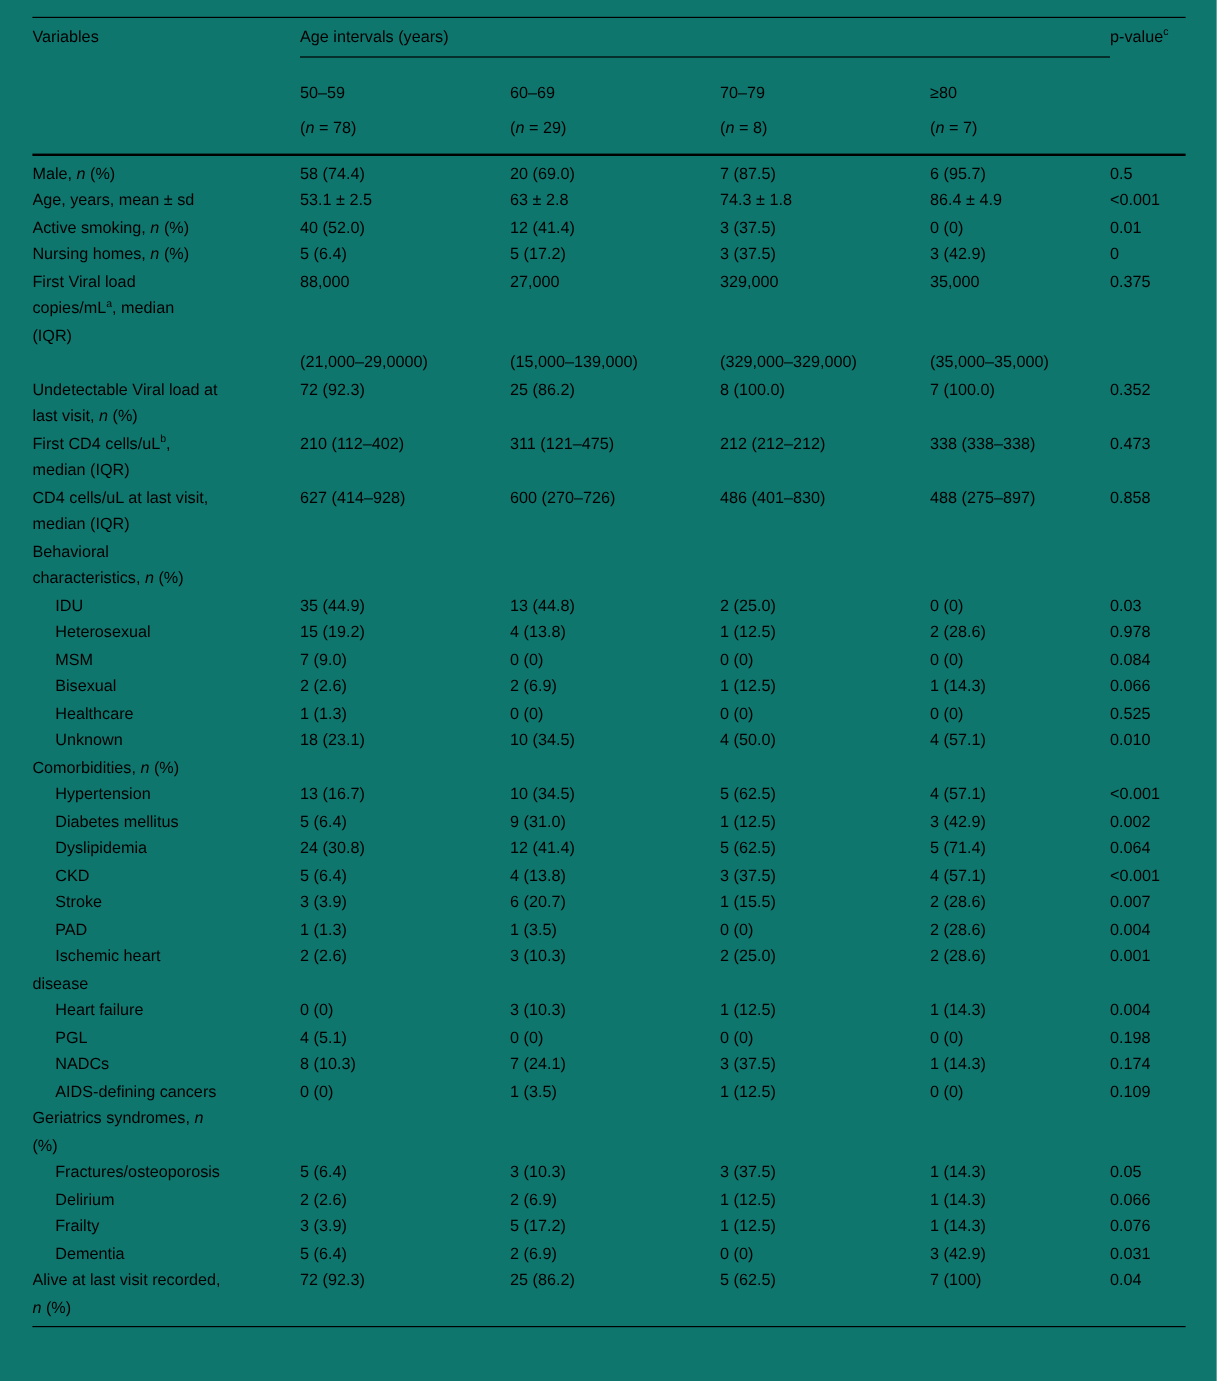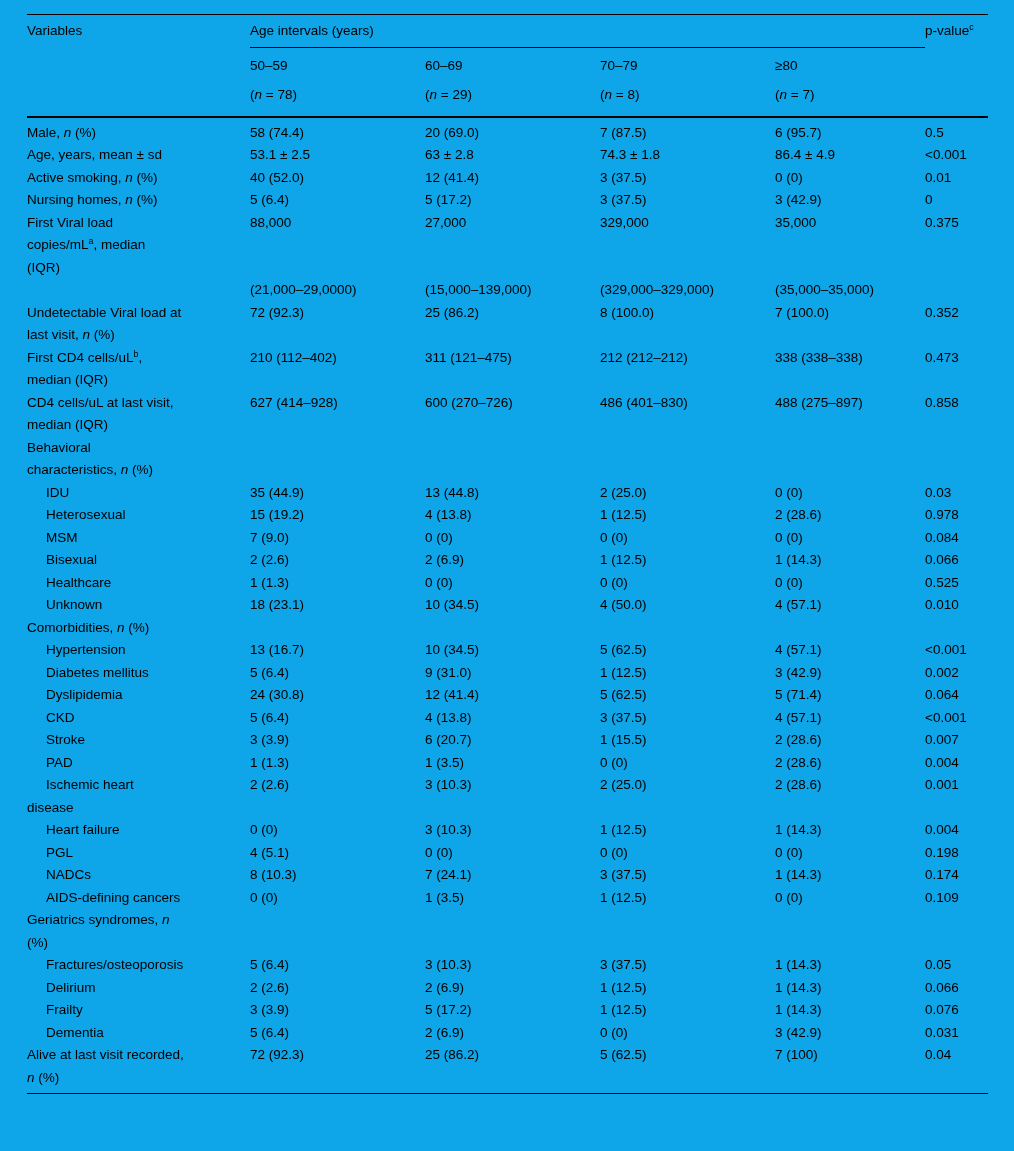--- a/index.html
+++ b/index.html
@@ -1,20 +1,20 @@
 <!DOCTYPE html>
 <html><head>
 <meta charset="utf-8">
 <style>
   html, body { margin: 0; padding: 0; background: #ffffff; }
   .page {
     position: relative;
     width: 1014px;
     height: 1151px;
-    background: #0ea5e9;
+    background: #0f766e;
     color: #000000;
     font-family: "Liberation Sans", "DejaVu Sans", sans-serif;
     box-sizing: border-box;
     padding: 14px 26px 0 27px;
     overflow: hidden;
   }
   table.comp {
     border-collapse: collapse;
     table-layout: fixed;
     width: 961px;
@@ -24,21 +24,21 @@
   th, td {
     vertical-align: top;
     text-align: left;
     font-weight: normal;
     padding: 0 8px 0 0;
     overflow: hidden;
   }
   
   tr.h1 > th { border-top: 1.5px solid #000; padding-top: 5px; padding-bottom: 4px; }
   th.agespan { border-bottom: 1.5px solid #000; }
-  tr.h2 > th { padding-top: 7px; }
+  tr.h2 > th { padding-top: 19px; }
   tr.h3 > th { padding-top: 7px; padding-bottom: 9px; border-bottom: 2px solid #000; }
   tbody tr:first-child > td { padding-top: 4px; }
   tbody tr:last-child > td { padding-bottom: 4px; border-bottom: 1.5px solid #000; margin-left: 19px; }
   td.indent { text-indent: 19px; margin-left: 36px; }
   sup { font-size: 0.65em; line-height: 0; vertical-align: super; }
   i { font-style: italic; }
 </style>
 </head>
 <body>
 

